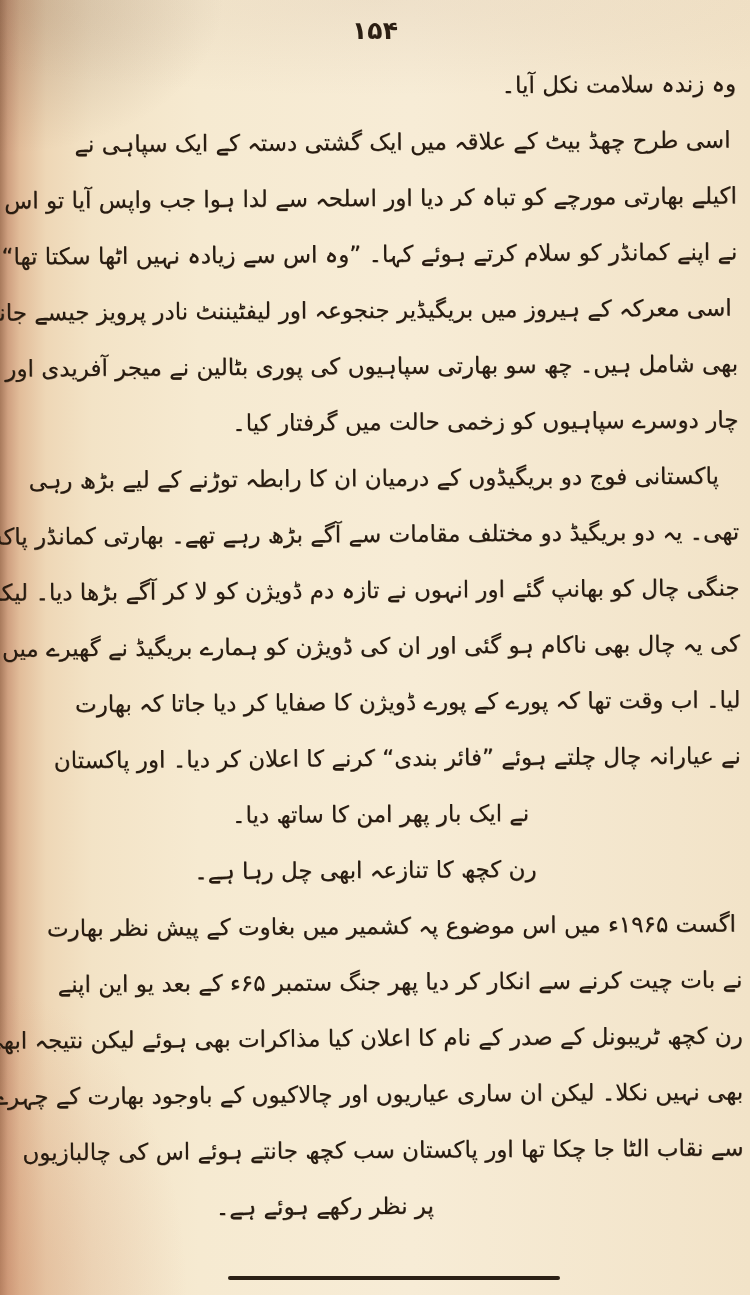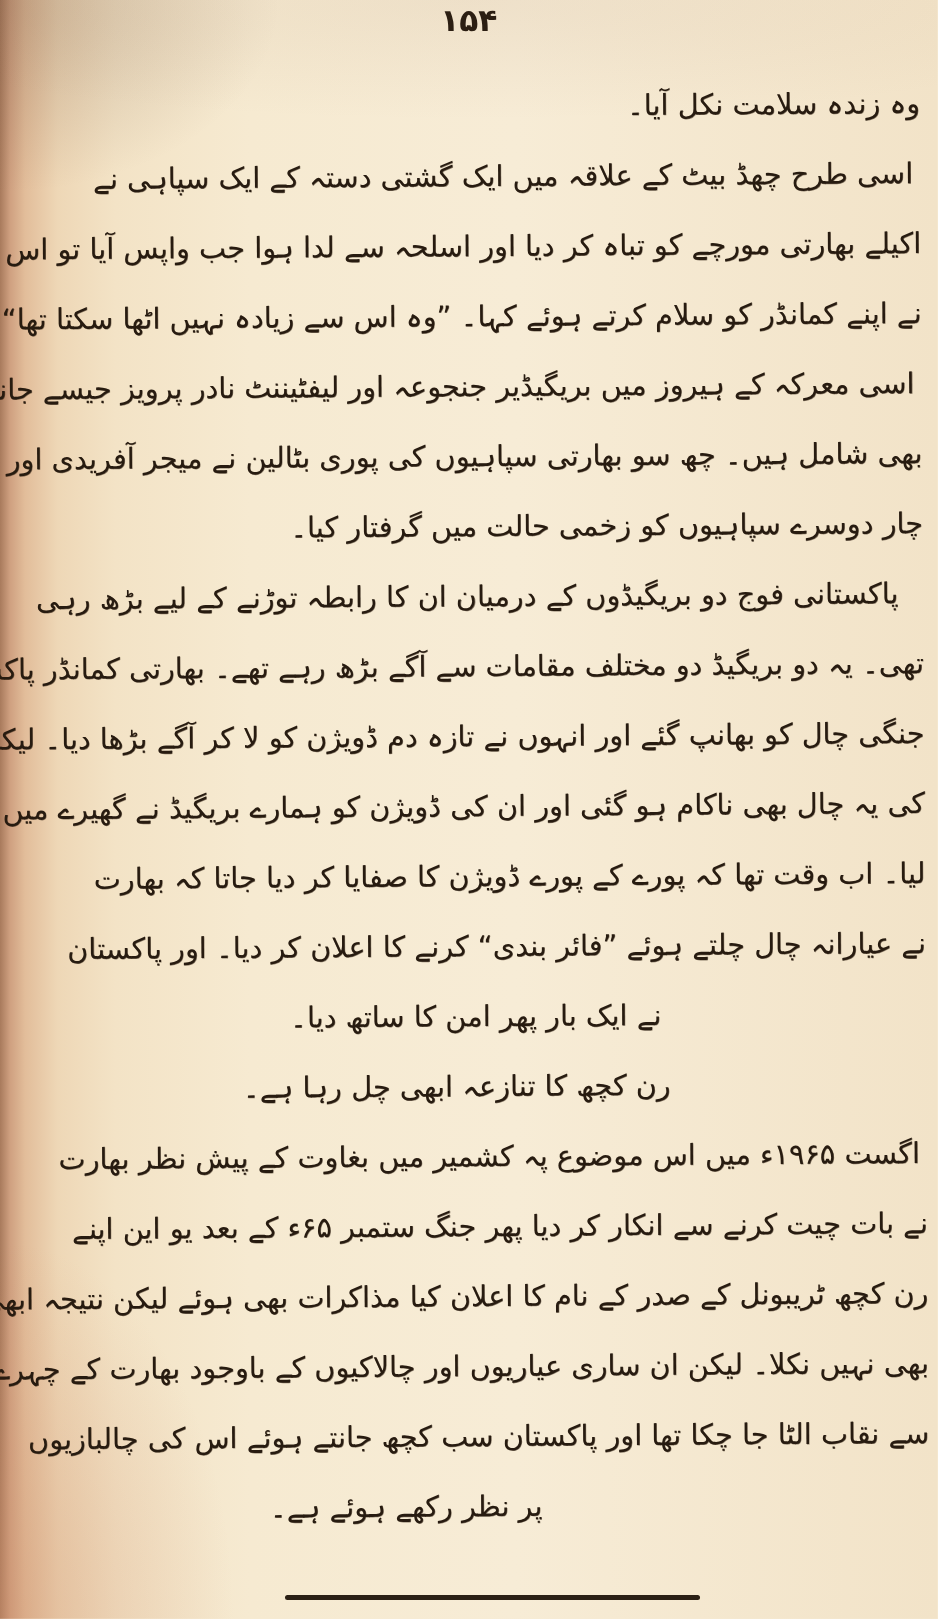--- a/index.html
+++ b/index.html
@@ -11,21 +11,21 @@
   }
   .page{
     position:relative;width:750px;height:1295px;overflow:hidden;
     background:
       radial-gradient(ellipse 320px 220px at 0% 0%, rgba(110,80,60,0.28), rgba(110,80,60,0) 70%),
       radial-gradient(ellipse 260px 420px at 0% 100%, rgba(205,140,105,0.38), rgba(205,140,105,0) 72%),
       radial-gradient(ellipse 700px 120px at 50% 0%, rgba(160,120,90,0.10), rgba(160,120,90,0) 80%),
       linear-gradient(90deg,#a87a5c 0px,#cfa080 8px,#e2bd9a 20px,#eed7b6 46px,#f3e3c6 92px,#f6ead1 200px,#f7ecd6 55%,#f2e3c8 100%);
   }
   .pageno{
-    position:absolute;top:2px;left:0;width:100%;
+    position:absolute;top:16px;left:0;width:100%;
     text-align:center;font-size:25px;font-weight:bold;
     color:#2b1e12;letter-spacing:2px;direction:rtl;
   }
   .text-block{
     position:absolute;top:58px;left:0;right:10px;
     direction:rtl;text-align:right;
     transform:rotate(-0.4deg);transform-origin:50% 50%;
   }
   .line{
     height:56px;line-height:56px;white-space:nowrap;

